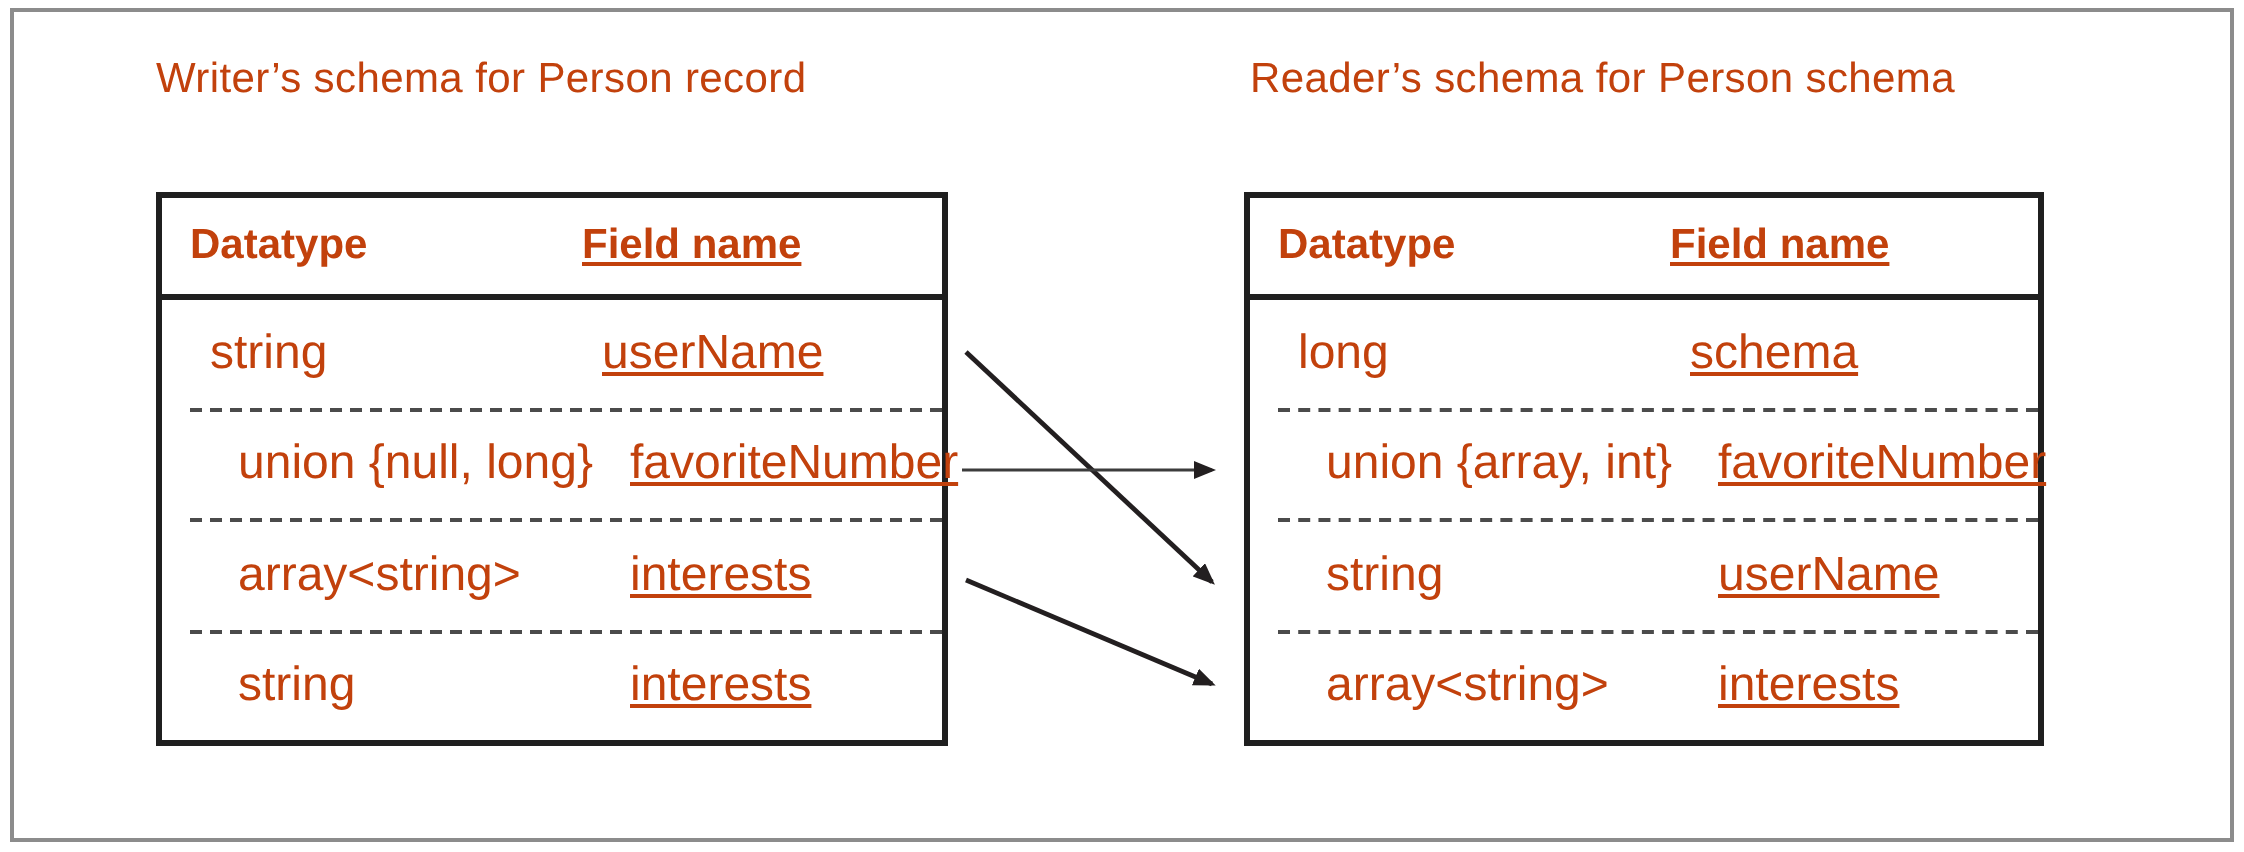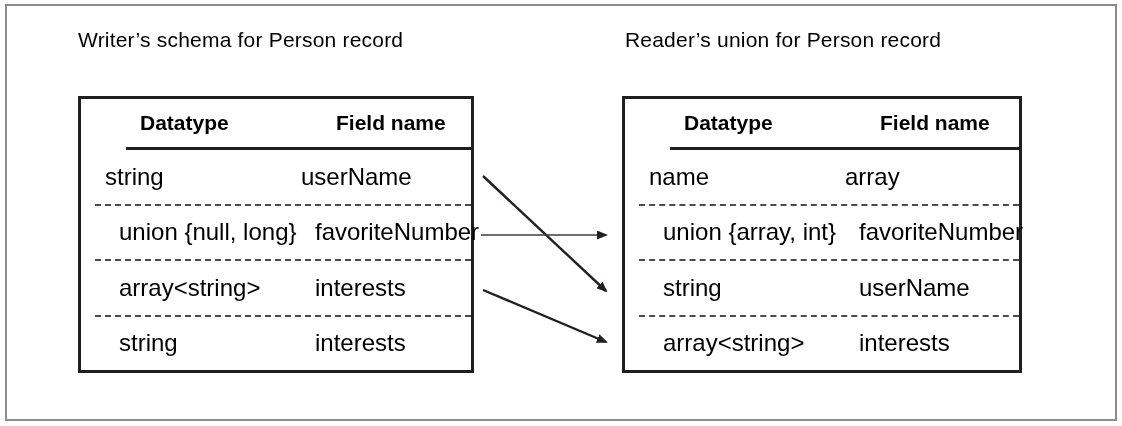--- a/index.html
+++ b/index.html
@@ -2,21 +2,21 @@
 <html><head>
 <meta charset="utf-8">
 <style>
   html, body { margin: 0; padding: 0; background: #ffffff; }
   #canvas {
     position: relative;
     width: 1122px;
     height: 426px;
     background: #ffffff;
     font-family: "Liberation Sans", sans-serif;
-    color: #000000;
+    color: #c2410c;
     overflow: hidden;
   }
   .outer-frame {
     position: absolute;
     left: 5px; top: 4px; right: 5px; bottom: 5px;
     border: 2px solid #8c8c8c;
     pointer-events: none;
   }
   .schema-title {
     position: absolute;
@@ -45,50 +45,49 @@
   .table-header {
     height: 51px;
     flex: 0 0 51px;
     display: flex;
     align-items: center;
     padding-left: 14px;
     border-bottom: 3px solid #1f1f1f;
     font-weight: 700;
     font-size: 21px;
     box-sizing: border-box;
-    margin-left: 45px;
   }
   .table-row {
     flex: 1 1 auto;
     display: flex;
     align-items: center;
     padding-left: 24px;
     font-size: 24px;
     box-sizing: border-box;
   }
   .table-row + .table-row { border-top: 2px dashed #4b4b4b; margin-left: 14px; }
   .col-datatype { width: 196px; flex: 0 0 196px; white-space: nowrap; }
-  .col-field    { flex: 1 1 auto; white-space: nowrap; }
+  .col-field    { flex: 1 1 auto; white-space: nowrap; text-decoration: underline; }
 
   #arrow-layer {
     position: absolute;
     left: 0; top: 0;
     width: 1122px; height: 426px;
     pointer-events: none;
   }
 </style>
 </head>
 <body>
 
 <div id="canvas">
 
   <div class="outer-frame"></div>
 
   <div id="writer-title" class="schema-title">Writer’s schema for Person record</div>
-  <div id="reader-title" class="schema-title">Reader’s union for Person record</div>
+  <div id="reader-title" class="schema-title">Reader’s schema for Person schema</div>
 
   <div id="writer-table" class="schema-table">
     <div class="table-header">
       <span class="col-datatype">Datatype</span>
       <span class="col-field">Field name</span>
     </div>
     <div class="table-row">
       <span class="col-datatype">string</span>
       <span class="col-field">userName</span>
     </div>
@@ -105,22 +104,22 @@
       <span class="col-field">interests</span>
     </div>
   </div>
 
   <div id="reader-table" class="schema-table">
     <div class="table-header">
       <span class="col-datatype">Datatype</span>
       <span class="col-field">Field name</span>
     </div>
     <div class="table-row">
-      <span class="col-datatype">name</span>
-      <span class="col-field">array</span>
+      <span class="col-datatype">long</span>
+      <span class="col-field">schema</span>
     </div>
     <div class="table-row">
       <span class="col-datatype">union {array, int}</span>
       <span class="col-field">favoriteNumber</span>
     </div>
     <div class="table-row">
       <span class="col-datatype">string</span>
       <span class="col-field">userName</span>
     </div>
     <div class="table-row">

